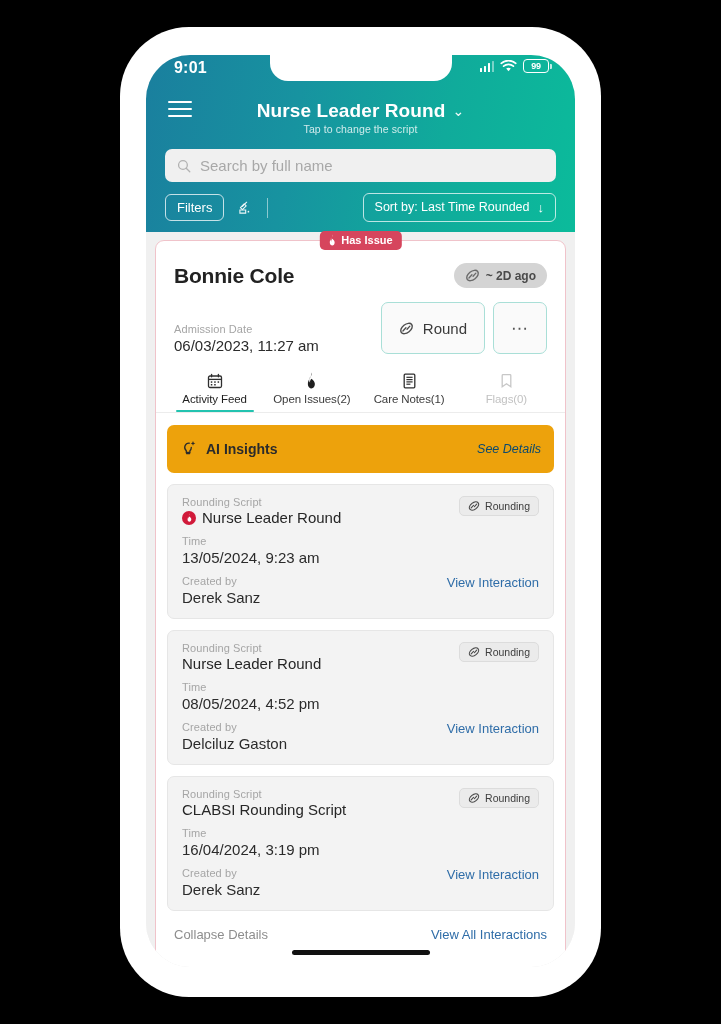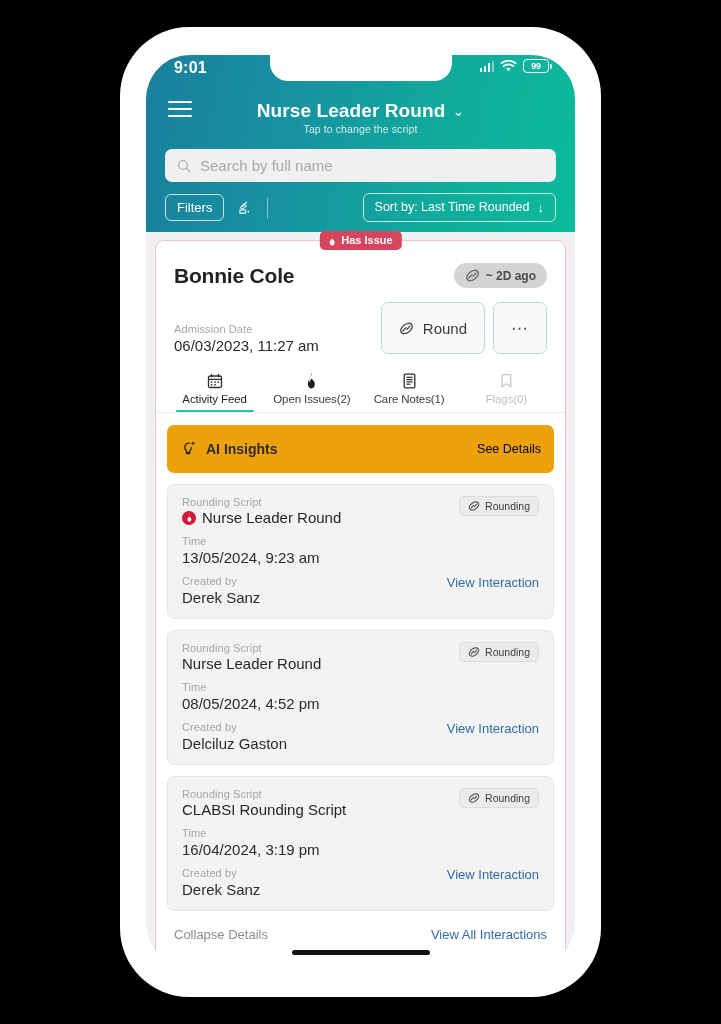--- a/index.html
+++ b/index.html
@@ -201,21 +201,21 @@
 
   .ai-banner {
     margin: 12px 11px 0 11px;
     background: #eda20c; border-radius: 7px;
     height: 48px; padding: 0 13px;
     display: flex; align-items: center; justify-content: space-between;
     cursor: pointer;
   }
   .ai-left { display: flex; align-items: center; gap: 9px; }
   .ai-title { font-size: 14px; font-weight: bold; color: #2b2b2b; }
-  .ai-link { font-size: 12.5px; color: #000000; }
+  .ai-link { font-size: 12.5px; color: #0c4a6e; font-style: italic; }
 
   .icard {
     margin: 11px 11px 0 11px;
     background: #f3f3f3;
     border: 1px solid #e6e6e6;
     border-radius: 7px;
     padding: 11px 14px 12px 14px;
     position: relative;
   }
   .icard-top { display: flex; align-items: flex-start; justify-content: space-between; }

